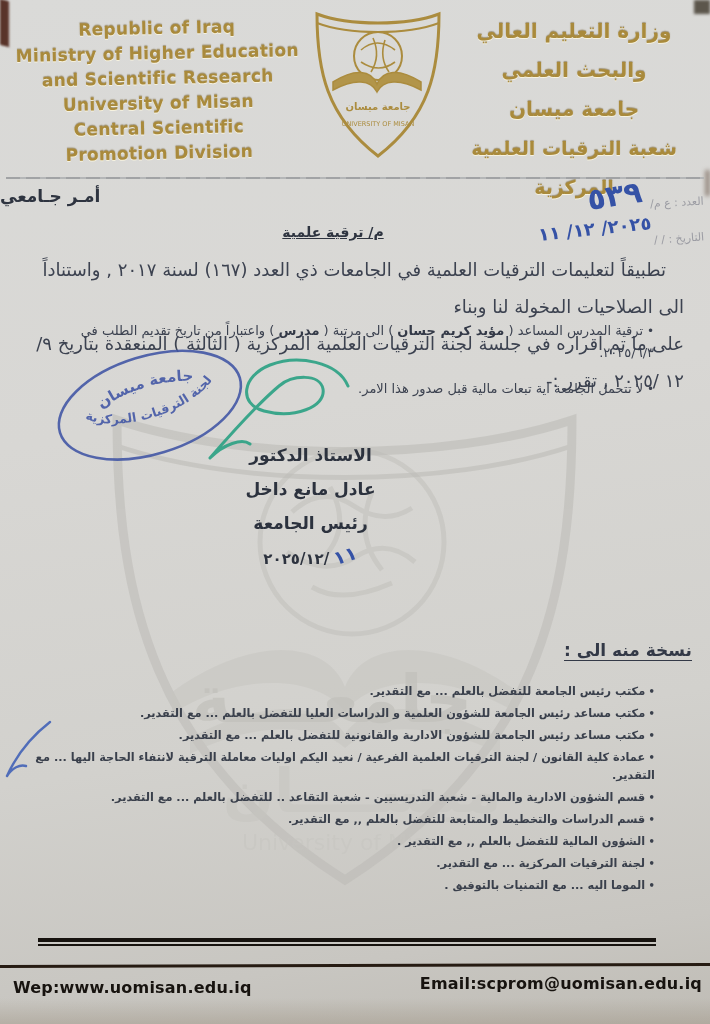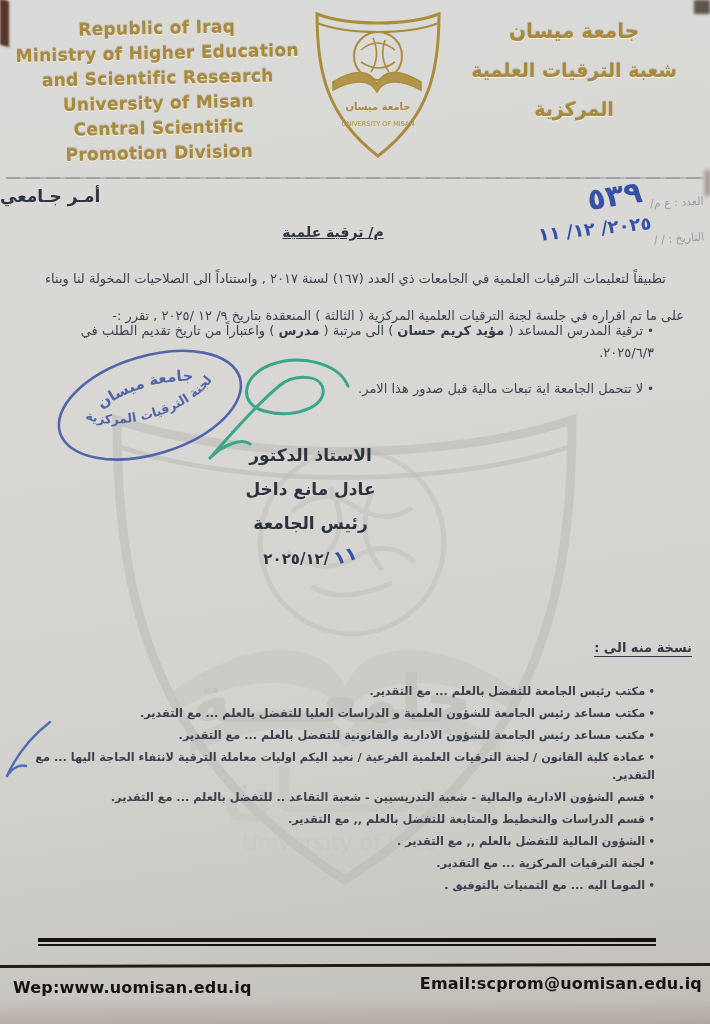--- a/index.html
+++ b/index.html
@@ -34,36 +34,36 @@
   .ref-num-value{position:absolute;right:68px;top:178px;font-size:30px;color:#3552a6;transform:rotate(-9deg);letter-spacing:3px;font-weight:bold;}
   .ref-date-label{position:absolute;right:6px;top:232px;font-size:11px;color:rgba(118,120,132,.62);direction:rtl;transform:rotate(-4deg);}
   .ref-date-value{position:absolute;right:58px;top:218px;font-size:18px;color:#3552a6;transform:rotate(-6deg);letter-spacing:2px;font-weight:bold;}
 
   
   .doc-title{position:absolute;left:0;right:44px;top:186px;text-align:left;font-size:17px;font-weight:bold;color:#2e3440;direction:rtl;}
   .doc-subject{position:absolute;left:0;right:44px;top:224px;text-align:center;font-size:14px;font-weight:bold;color:#2e3440;direction:rtl;}
   .doc-subject u{margin-top:14px;}
 
   
-  .body-par{position:absolute;right:26px;left:14px;top:260px;direction:rtl;text-align:right;font-size:13px;line-height:37px;color:#3c4250;font-weight:500;}
+  .body-par{position:absolute;right:26px;left:14px;top:251px;direction:rtl;text-align:right;font-size:18px;line-height:37px;color:#3c4250;font-weight:500;}
   .body-par .indent{display:inline-block;width:18px;}
   .decisions{position:absolute;right:44px;left:10px;top:308px;direction:rtl;margin:12px;padding:0;list-style:none;font-size:13px;color:#3c4250;font-weight:500;}
   .decisions li{margin-bottom:15px;line-height:21px;}
   .decisions li::before{content:"•  ";font-size:12px;}
   .decisions b{font-weight:bold;color:#333947;}
 
   
   .stamp{position:absolute;left:48px;top:348px;width:205px;height:115px;transform:rotate(-17deg);opacity:.88;}
   .sig-scribble{position:absolute;left:190px;top:352px;width:175px;height:110px;}
   .sig-block{position:absolute;left:218px;top:438px;width:185px;text-align:center;direction:rtl;font-size:17px;line-height:34px;color:#2c323e;font-weight:600;}
   .sig-date{font-size:15px;letter-spacing:1px;}
   .hand-day{display:inline-block;color:#3552a6;font-size:19px;font-weight:bold;transform:rotate(-18deg) translateY(-2px);letter-spacing:1px;}
 
   
-  .copy-head{position:absolute;right:18px;top:640px;direction:rtl;font-size:13px;font-weight:bold;color:#333947;text-decoration:underline;text-underline-offset:4px;}
+  .copy-head{position:absolute;right:18px;top:640px;direction:rtl;font-size:17px;font-weight:bold;color:#333947;text-decoration:underline;text-underline-offset:4px;}
   .copy-list{position:absolute;right:40px;left:8px;top:668px;direction:rtl;margin:15px;padding:0;list-style:none;font-size:11.3px;font-weight:bold;color:#3a404c;}
   .copy-list li{margin-bottom:4.5px;line-height:17.5px;}
   .copy-list li::before{content:"•  ";font-size:10px;}
   .pen-mark{position:absolute;left:2px;top:718px;width:52px;height:62px;}
 
   
   .watermark{position:absolute;left:62px;top:392px;width:565px;height:545px;z-index:0;pointer-events:none;}
   .content{position:relative;z-index:1;}
 
   
@@ -115,20 +115,21 @@
         <path d="M14 10 C46 22,104 22,136 10" transform="translate(0,9)" stroke-width="2"></path>
         <circle cx="75" cy="52" r="24" stroke-width="2"></circle>
         <path d="M58 46 q16 -14 34 0 M58 58 q18 12 34 0 M70 34 q8 18 -2 34 M82 36 q-6 18 4 32" stroke-width="1.6"></path>
         <path d="M30 78 C52 64,68 66,74 80 C80 66,96 64,118 78 L118 86 C96 74,80 76,74 88 C68 76,52 74,30 86 Z" fill="#b2954a" stroke-width="1.5"></path>
       </g>
       <text x="75" y="106" text-anchor="middle" font-size="10" fill="#ab8c3e" font-weight="bold">جامعة ميسان</text>
       <text x="75" y="122" text-anchor="middle" font-size="6.5" fill="#ab8c3e">UNIVERSITY OF MISAN</text>
     </svg>
 
     <div class="hdr-ar gold">
+      <div class="l2">وزارة التعليم العالي والبحث العلمي</div>
       <div class="l3">جامعة ميسان</div>
       <div class="l4">شعبة الترقيات العلمية المركزية</div>
     </div>
 
     <div class="hdr-sep"></div>
 
     <div class="ref-num-label">العدد : ع م/</div>
     <div class="ref-num-value">٥٣٩</div>
     <div class="ref-date-label">التاريخ :   /   /</div>
     <div class="ref-date-value" dir="ltr">٢٠٢٥/ ١٢/ ١١</div>

